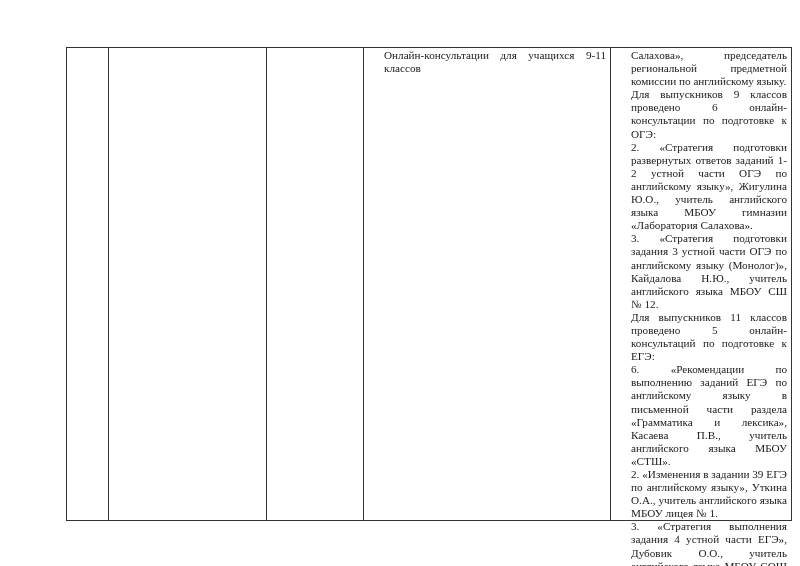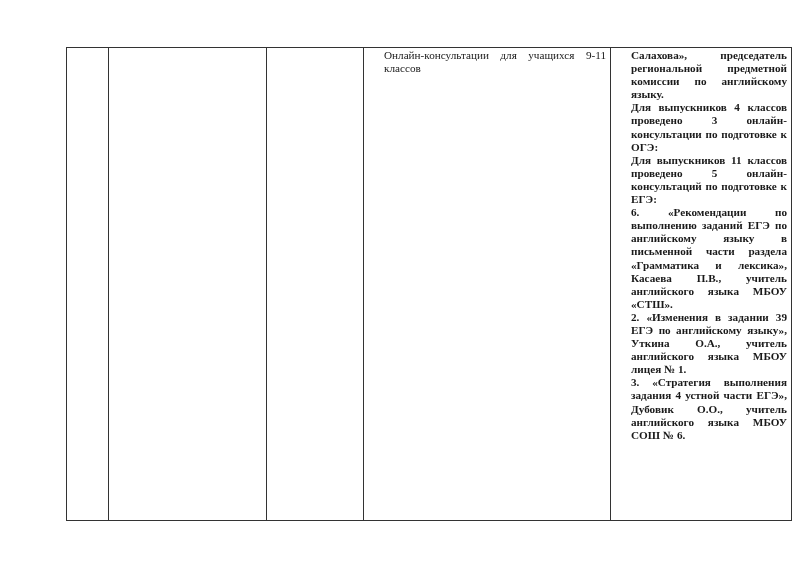--- a/index.html
+++ b/index.html
@@ -1,39 +1,41 @@
 <!DOCTYPE html>
 <html><head>
 <meta charset="utf-8">
 <style>
   html, body { margin:0; padding:0; background:#ffffff; }
   body { width:800px; height:566px; position:relative; overflow:hidden;
          font-family:"Liberation Serif", "DejaVu Serif", serif; color:#1a1a1a; }
   .tbl { position:absolute; left:66px; top:47px; width:726px; height:474px;
          border:1.5px solid #333; box-sizing:border-box; display:flex; }
   .col { border-right:1.5px solid #333; box-sizing:border-box; height:100%;margin-left:16px; }
-  .col:last-child { border-right:none;font-weight:bold; }
+  .col:last-child { border-right:none; }
   .c1 { width:26px; }
   .c2 { width:142px; }
   .c3 { width:81px; }
   .c4 { width:231px; padding:1px 4px; font-size:11.2px; line-height:13.1px; text-align:justify; }
   .c5 { flex:1; padding:1px 4px; font-size:11.2px; line-height:13.1px; }
   .p { margin:0; text-align:justify; text-align-last:left; }
 </style>
 </head>
 <body>
 
 <div class="tbl">
   <div class="col c1"></div>
   <div class="col c2"></div>
   <div class="col c3"></div>
   <div class="col c4">
     <p class="p">Онлайн-консультации для учащихся 9-11 классов</p>
   </div>
   <div class="col c5">
     <p class="p">Салахова», председатель региональной предметной комиссии по английскому языку.</p>
-    <p class="p">Для выпускников 4 классов проведено 3 онлайн-консультации по подготовке к ОГЭ:</p>
+    <p class="p">Для выпускников 9 классов проведено 6 онлайн-консультации по подготовке к ОГЭ:</p>
+    <p class="p">2. «Стратегия подготовки развернутых ответов заданий 1-2 устной части ОГЭ по английскому языку», Жигулина Ю.О., учитель английского языка МБОУ гимназии «Лаборатория Салахова».</p>
+    <p class="p">3. «Стратегия подготовки задания 3 устной части ОГЭ по английскому языку (Монолог)», Кайдалова Н.Ю., учитель английского языка МБОУ СШ № 12.</p>
     <p class="p">Для выпускников 11 классов проведено 5 онлайн-консультаций по подготовке к ЕГЭ:</p>
     <p class="p">6. «Рекомендации по выполнению заданий ЕГЭ по английскому языку в письменной части раздела «Грамматика и лексика», Касаева П.В., учитель английского языка МБОУ «СТШ».</p>
     <p class="p">2. «Изменения в задании 39 ЕГЭ по английскому языку», Уткина О.А., учитель английского языка МБОУ лицея № 1.</p>
     <p class="p">3. «Стратегия выполнения задания 4 устной части ЕГЭ», Дубовик О.О., учитель английского языка МБОУ СОШ № 6.</p>
   </div>
 </div>
 
 </body></html>

